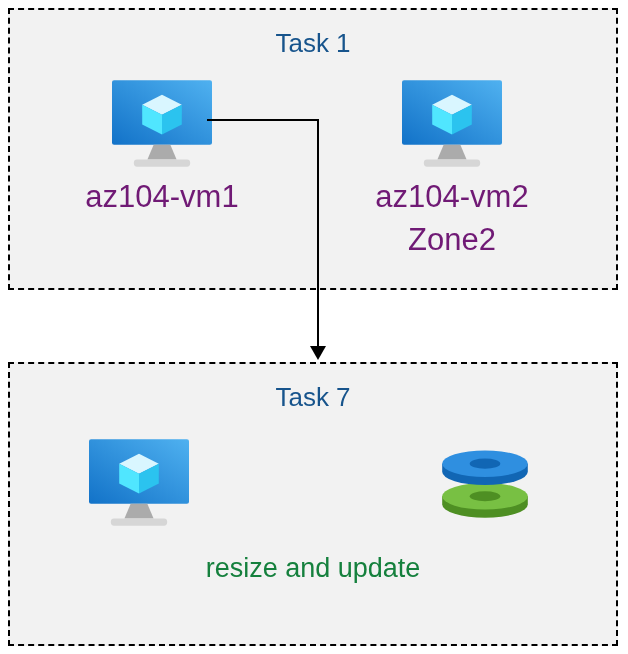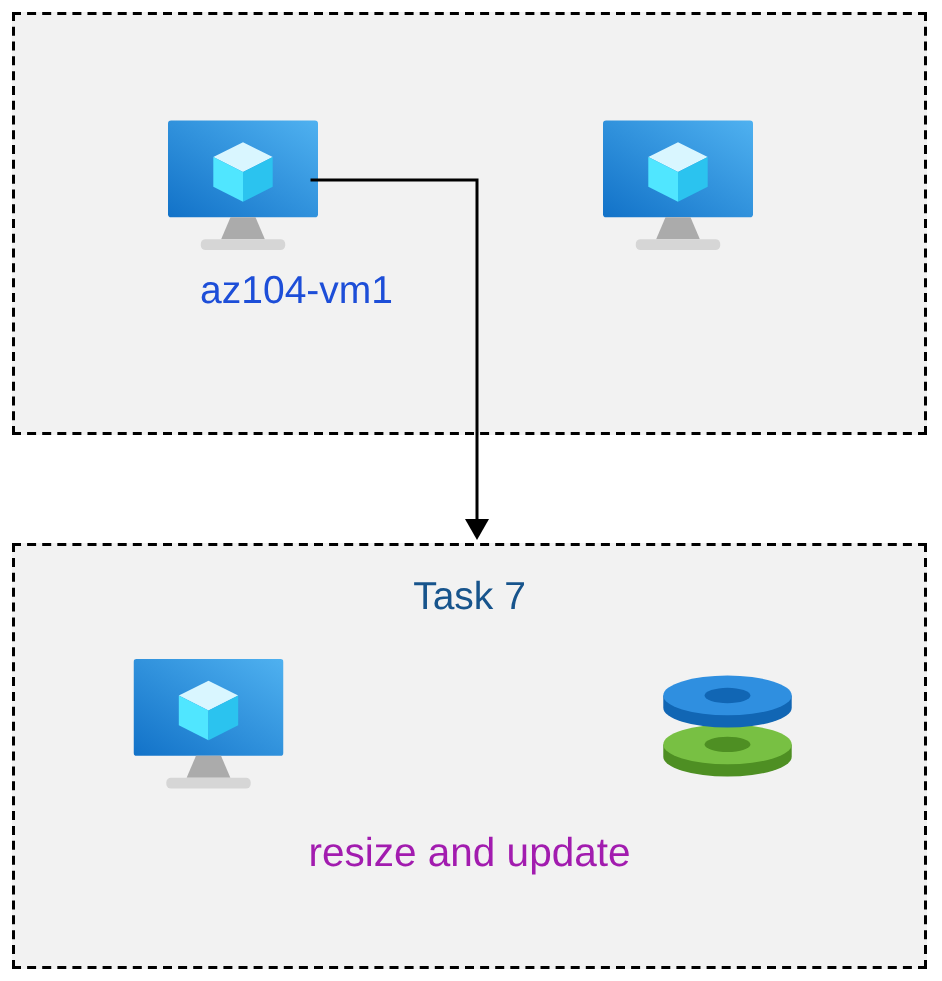--- a/index.html
+++ b/index.html
@@ -29,37 +29,36 @@
   .vm-figure {
     position: absolute;
     width: 200px;
     text-align: center;
   }
   #vm-figure-1 { left: 52px; top: 70px; }
   #vm-figure-2 { left: 342px; top: 70px; }
   .vm-figure svg, .task2-icons svg { display: block; margin: 0 auto; }
   .vm-label {
     margin-top: 8px;
-    font-size: 26px;
-    color: #1d4ed8;
+    font-size: 31px;
+    color: #701a75;
     line-height: 1.38;
-    text-align: right;
   }
   .task2-icons {
     display: flex;
     justify-content: center;
     align-items: flex-start;
     gap: 86px;
     margin-top: 26px;
   }
   .caption {
     text-align: center;
     margin-top: 26px;
     font-size: 27px;
-    color: #a21caf;
+    color: #15803d;
   }
   #arrow-overlay {
     position: absolute;
     left: 0; top: 0;
     width: 628px; height: 654px;
     pointer-events: none;
   }
   .hidden-defs { position: absolute; width: 0; height: 0; }
 </style>
 </head>
@@ -84,34 +83,39 @@
       <ellipse cx="52" cy="56" rx="42" ry="13" fill="#78c043"></ellipse>
       <ellipse cx="52" cy="56" rx="15" ry="5" fill="#4e8f23"></ellipse>
       <path d="M10,24 v8 a42,13 0 0 0 84,0 v-8 z" fill="#1166b4"></path>
       <ellipse cx="52" cy="24" rx="42" ry="13" fill="#2f8fe0"></ellipse>
       <ellipse cx="52" cy="24" rx="15" ry="5" fill="#1166b4"></ellipse>
     </g>
   </defs>
 </svg>
 
 <div class="panel" id="task1-panel">
+  <div class="panel-title">Task 1</div>
 
   <div class="vm-figure" id="vm-figure-1">
     <svg width="100" height="88" viewBox="0 0 96 84">
       <use href="#vm-symbol"></use>
     </svg>
     <div class="vm-label">
       <div>az104-vm1</div>
     </div>
   </div>
 
   <div class="vm-figure" id="vm-figure-2">
     <svg width="100" height="88" viewBox="0 0 96 84">
       <use href="#vm-symbol"></use>
     </svg>
+    <div class="vm-label">
+      <div>az104-vm2</div>
+      <div>Zone2</div>
+    </div>
   </div>
 </div>
 
 <div class="panel" id="task2-panel">
   <div class="panel-title">Task 7</div>
 
   <div class="task2-icons">
     <svg width="100" height="88" viewBox="0 0 96 84">
       <use href="#vm-symbol"></use>
     </svg>

